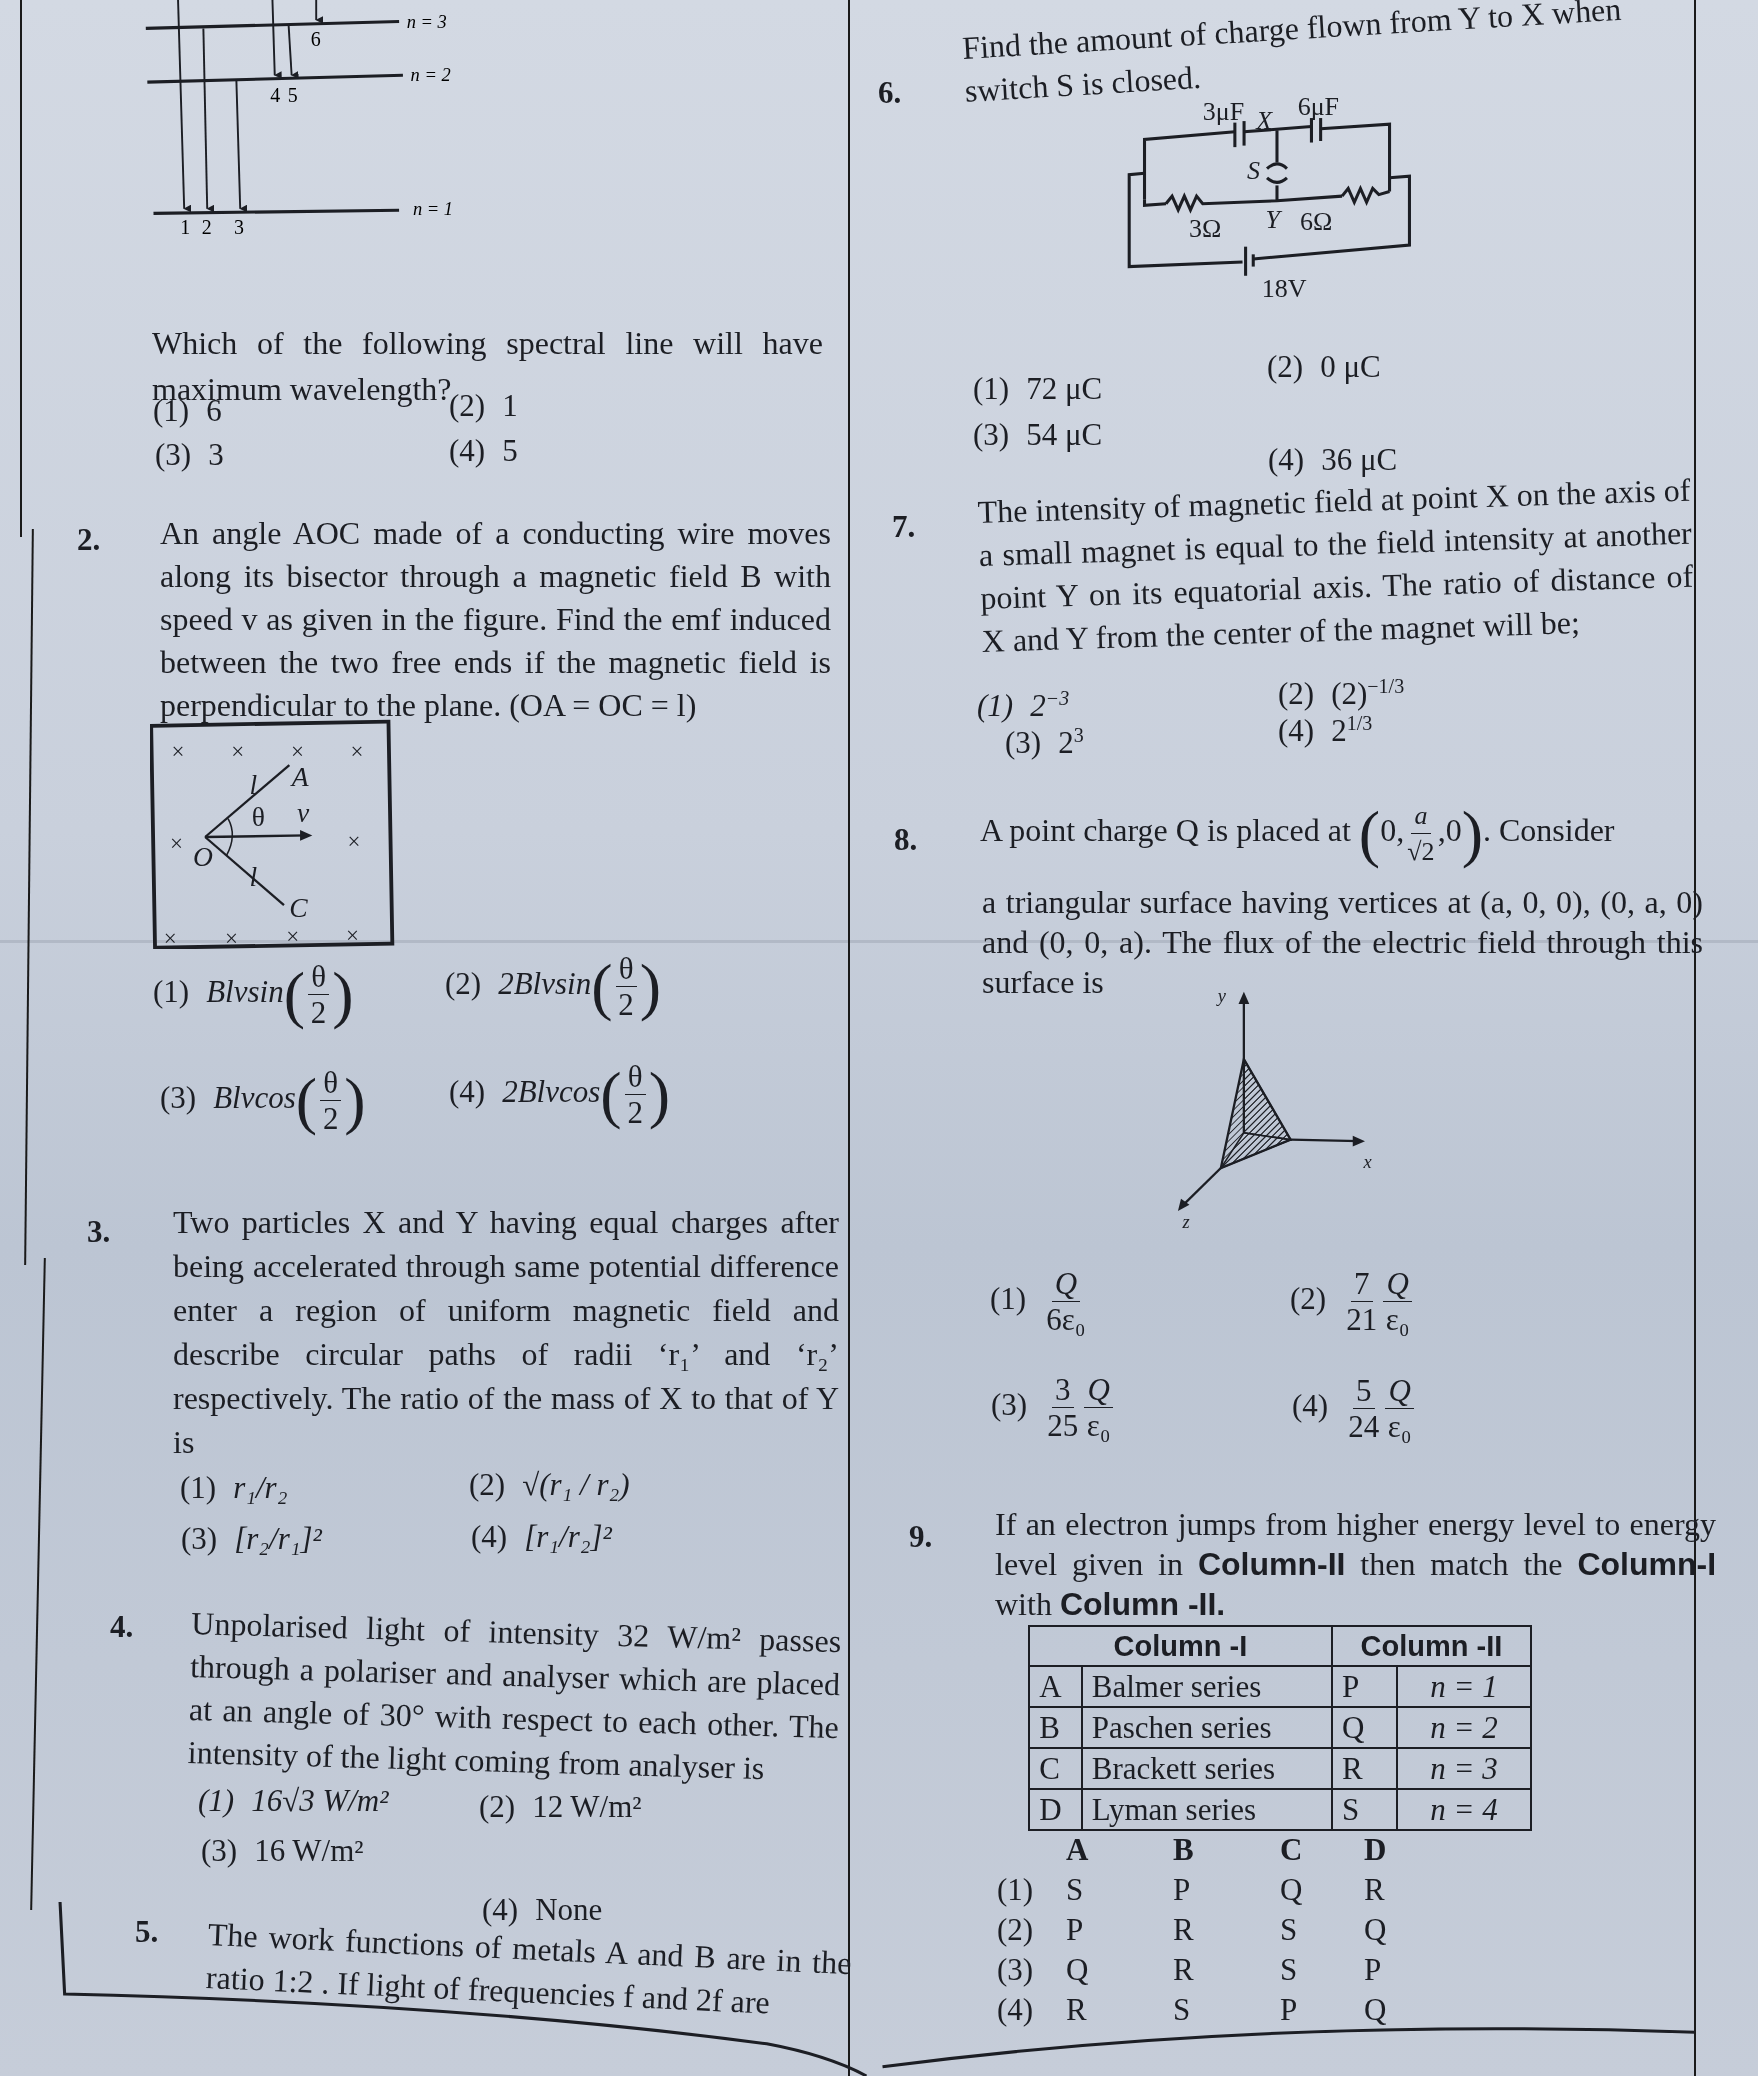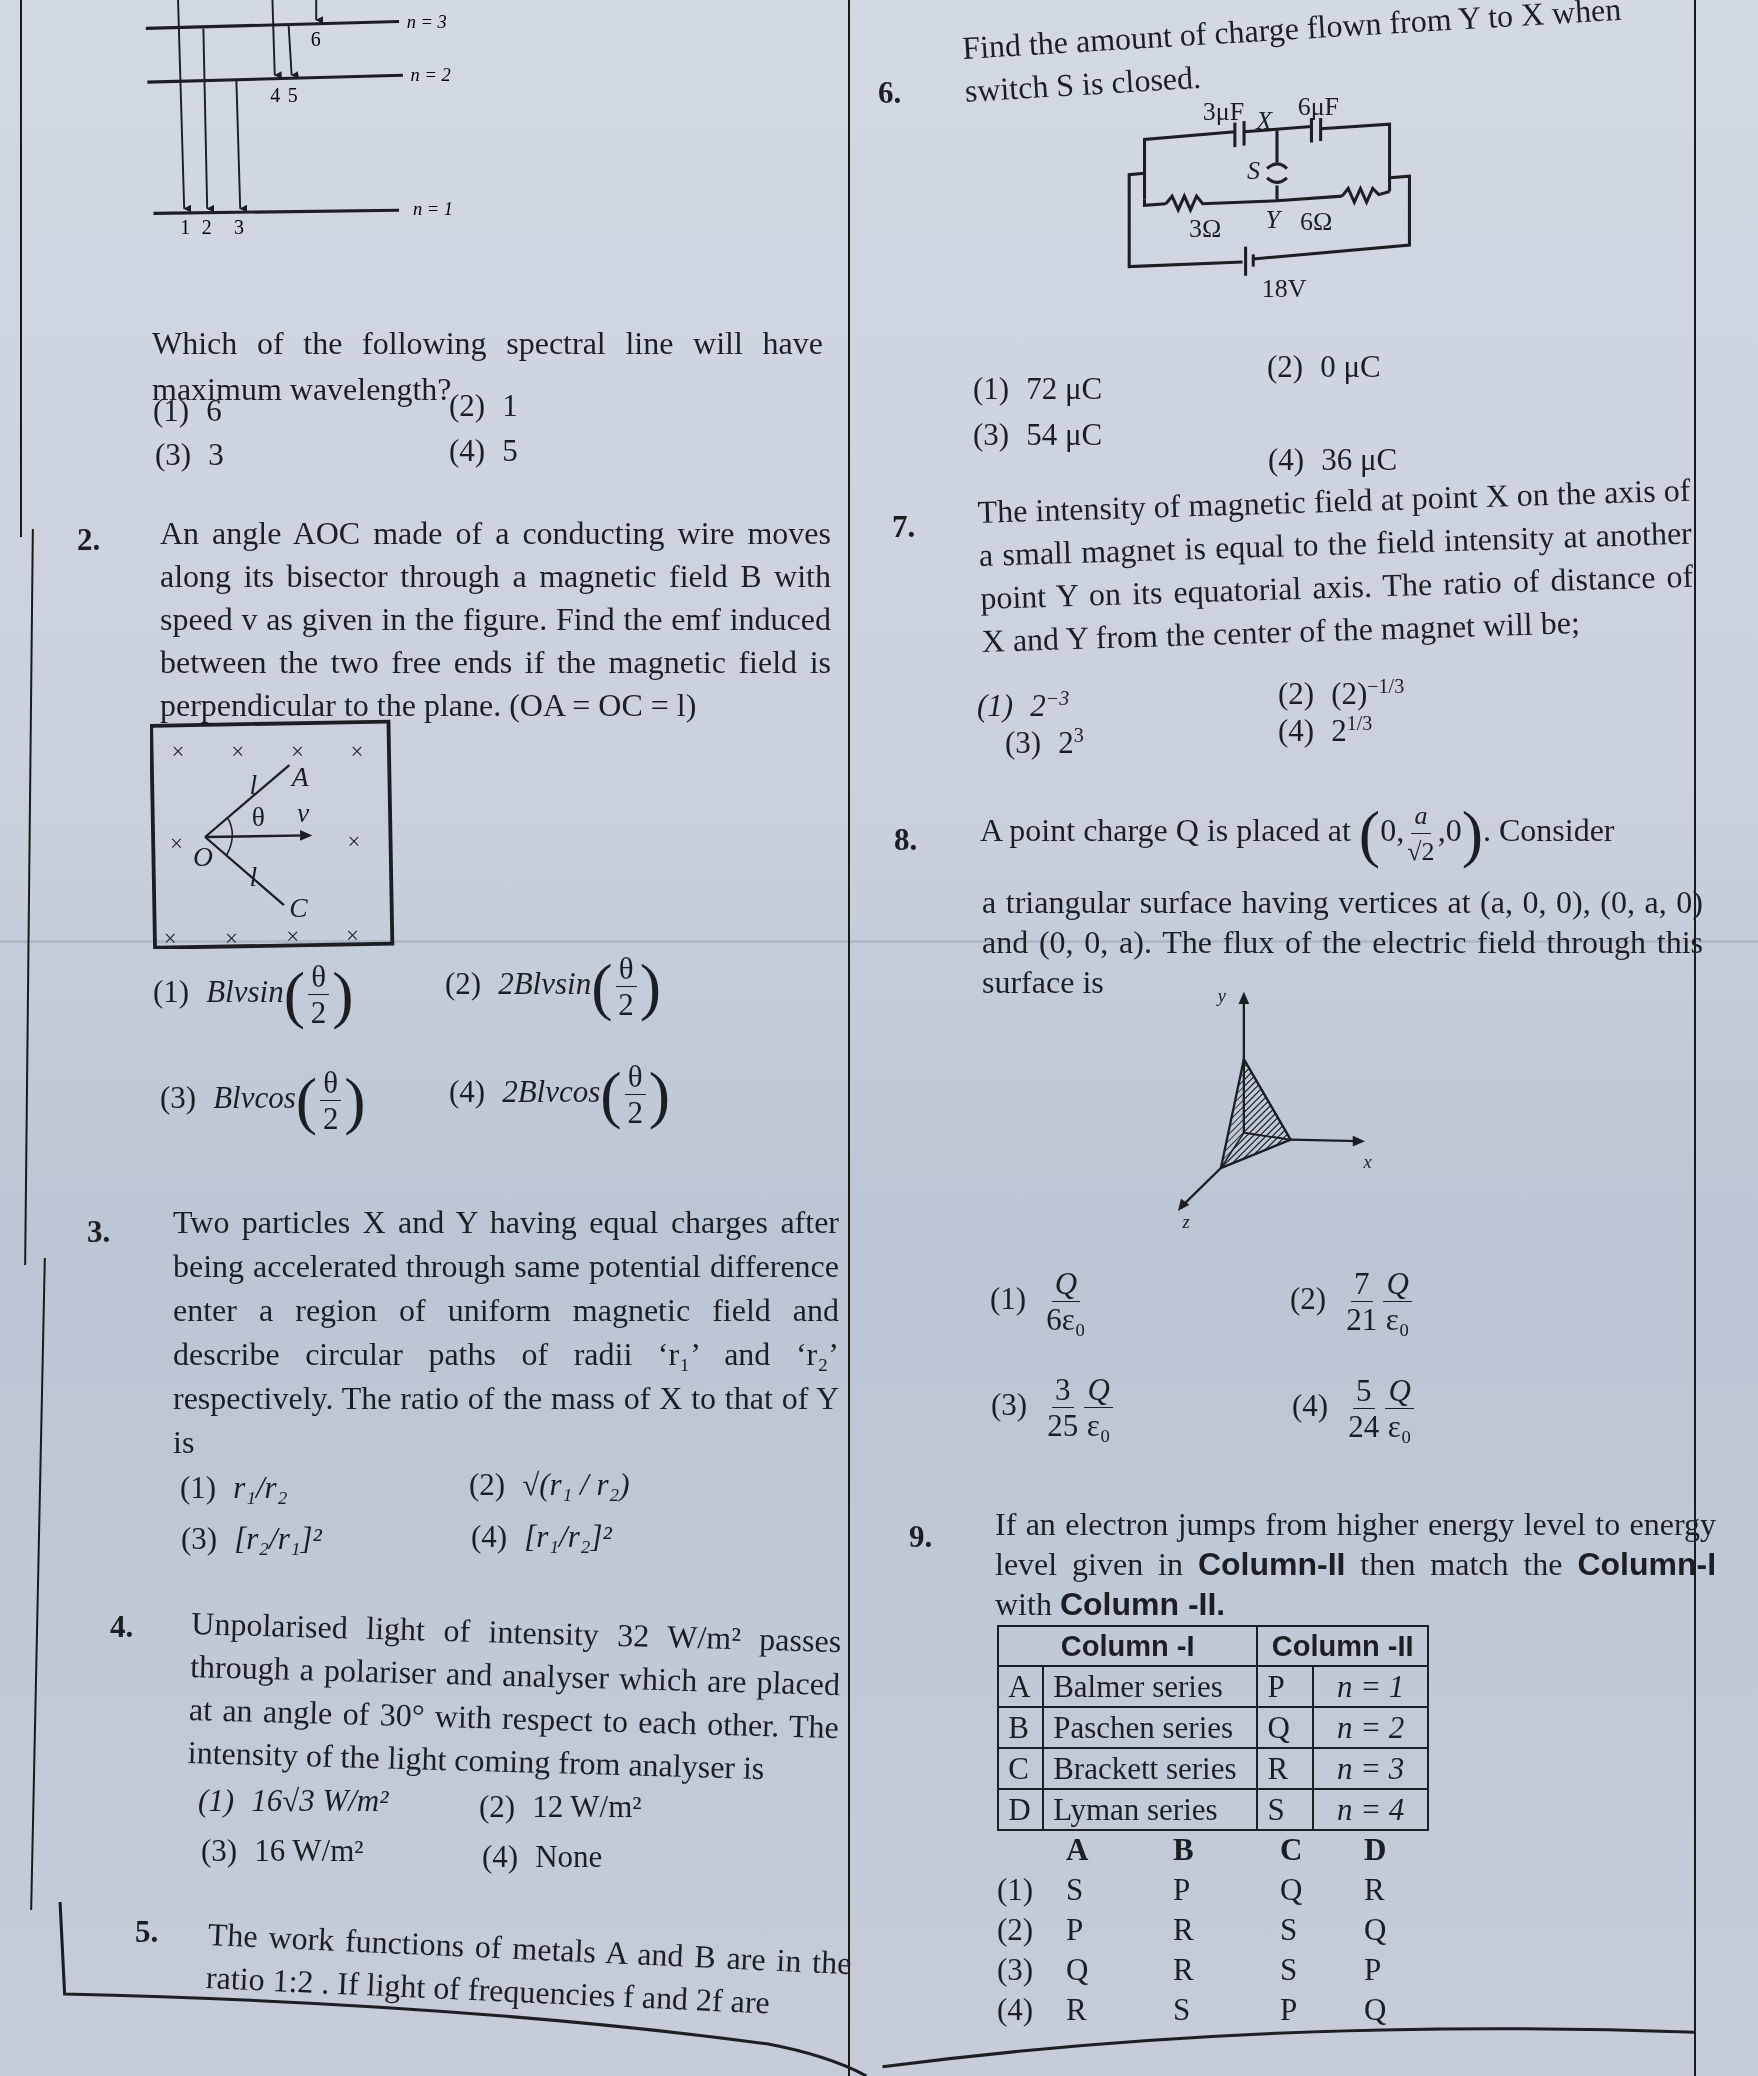--- a/index.html
+++ b/index.html
@@ -148,21 +148,21 @@
   <div class="opt" style="left:181px; top:1521px;"><span class="n">(3)</span><span class="it">[r₂/r₁]²</span></div>
   <div class="opt" style="left:471px; top:1519px;"><span class="n">(4)</span><span class="it">[r₁/r₂]²</span></div>
 </section>
 
 <section>
   <div class="q-num" style="left:110px; top:1609px;">4.</div>
   <div class="q-text" style="left:192px; top:1602px; width:650px; transform:rotate(1.6deg); transform-origin:left top;">Unpolarised light of intensity 32 W/m² passes through a polariser and analyser which are placed at an angle of 30° with respect to each other. The intensity of the light coming from analyser is</div>
   <div class="opt" style="left:198px; top:1783px;font-style:italic;"><span class="n">(1)</span><span>16√3 W/m²</span></div>
   <div class="opt" style="left:479px; top:1789px;"><span class="n">(2)</span><span>12 W/m²</span></div>
   <div class="opt" style="left:201px; top:1833px;"><span class="n">(3)</span><span>16 W/m²</span></div>
-  <div class="opt" style="left:482px; top:1839px;"><span class="n">(4)</span><span>None</span></div>
+  <div class="opt" style="left:482px; top:1892px;"><span class="n">(4)</span><span>None</span></div>
 </section>
 
 <section>
   <div class="q-num" style="left:135px; top:1914px;">5.</div>
   <div class="q-text" style="left:209px; top:1913px; width:644px; transform:rotate(2.6deg); transform-origin:left top;">The work functions of metals A and B are in the ratio 1:2 . If light of frequencies f and 2f are</div>
   <svg style="position:absolute; left:0; top:1902px;" width="882" height="174" viewBox="0 0 1150 227">
     <path d="M78,0 L84,120 Q600,132 1000,185 Q1080,200 1130,227" fill="none" stroke="#1c1e24" stroke-width="4"></path>
   </svg>
 </section>
 
@@ -281,21 +281,21 @@
       </span>
   </div>
 </section>
 
 <section>
   <div class="q-num" style="left:909px; top:1519px;">9.</div>
   <div class="q-text" style="left:995px; top:1504px; width:721px; line-height:40px; text-align:justify;">
     <span>If an electron jumps from higher energy level to energy level given in</span> <span class="bold-sans">Column-II</span> <span>then match the</span>
     <span class="bold-sans">Column-I</span> <span>with</span> <span class="bold-sans">Column -II.</span>
   </div>
-  <table class="match" style="left:997px; top:1625px; width:432px;">
+  <table class="match" style="left:1028px; top:1625px; width:504px;">
     <tbody>
         <tr>
       <th colspan="2">Column -I</th>
       <th colspan="2">Column -II</th>
     </tr>
     <tr>
       <td>A</td>
           <td>Balmer series</td>
           <td>P</td>
           <td class="it" style="text-align:center;">n = 1</td>

